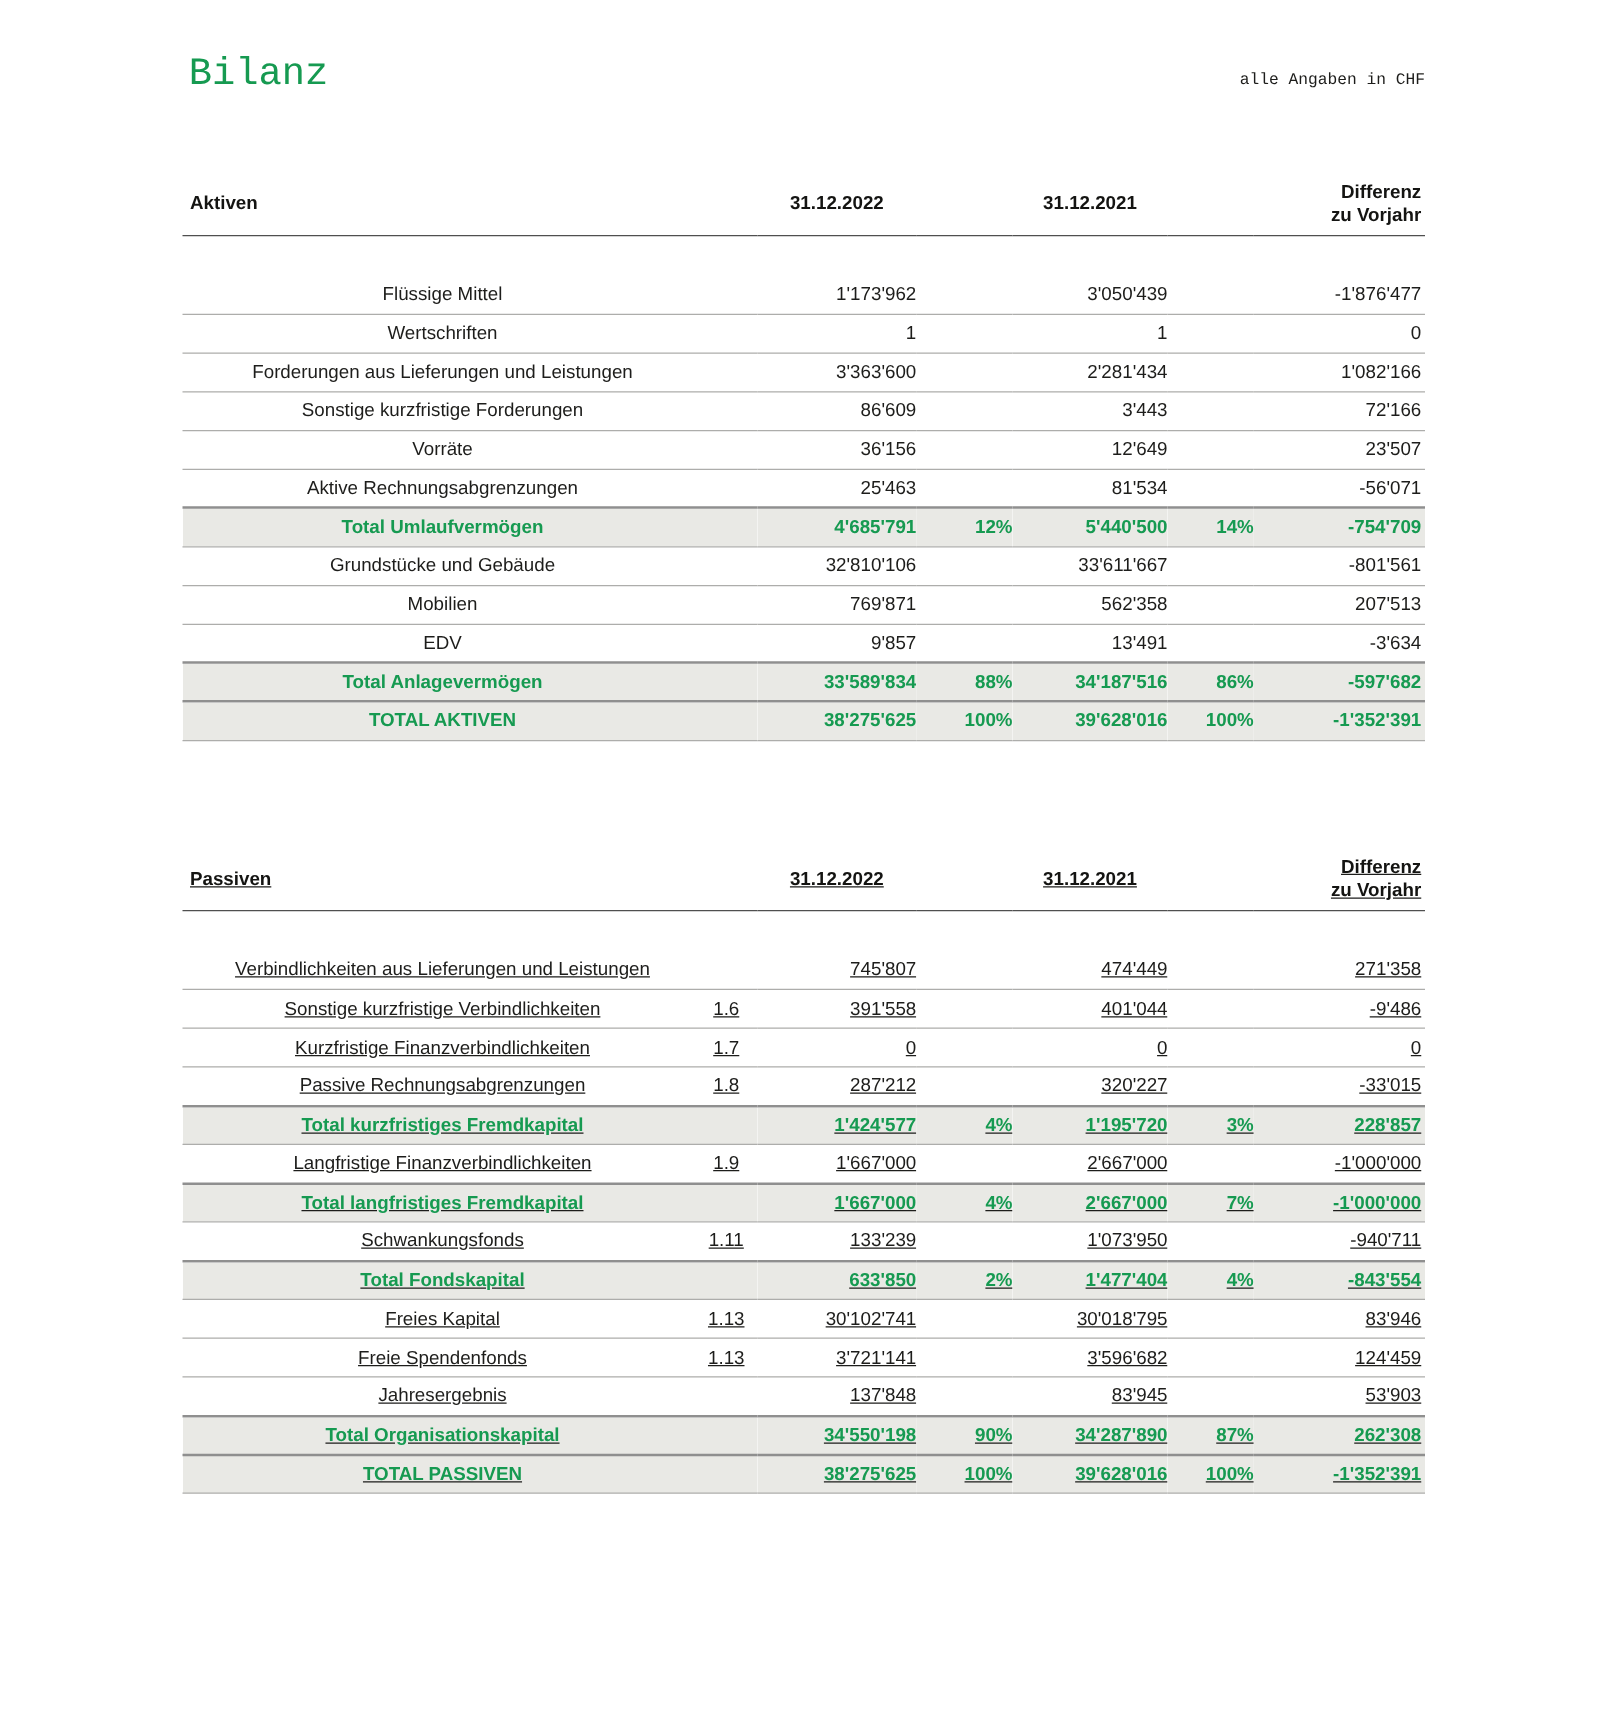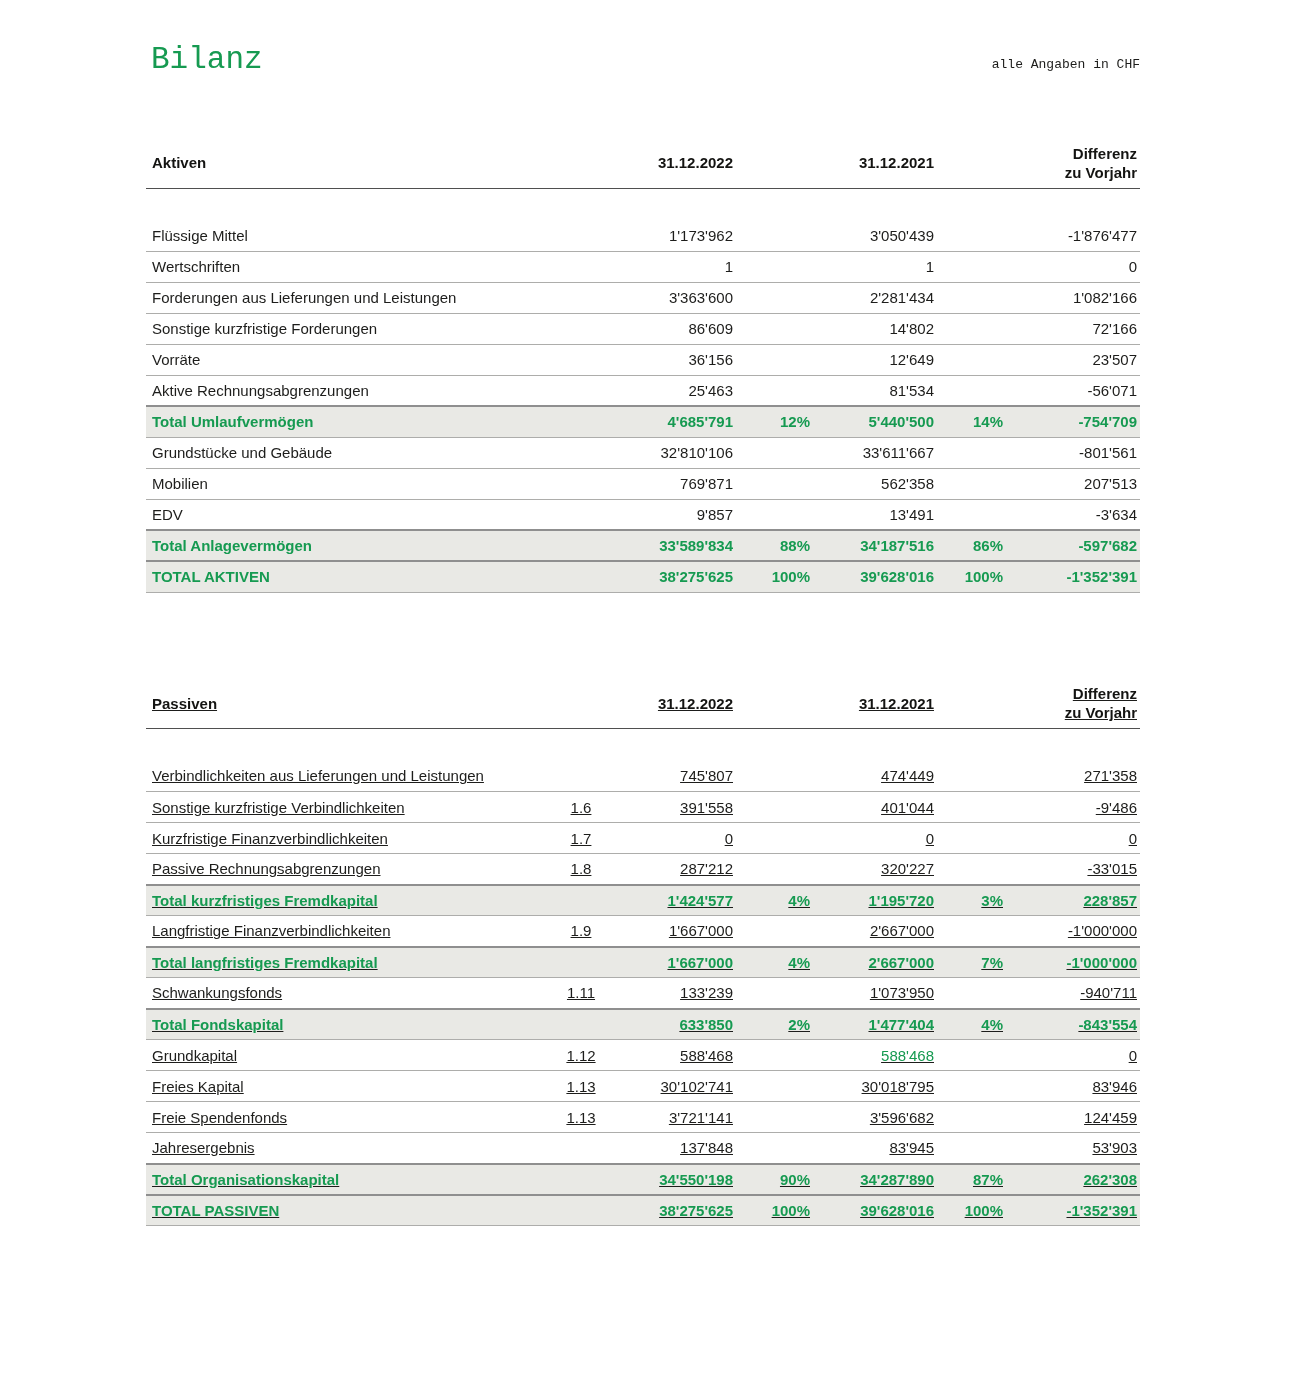--- a/index.html
+++ b/index.html
@@ -61,31 +61,31 @@
   thead th{
     height:50px;
     font-size:15px;
     font-weight:700;
     vertical-align:middle;
     border-bottom:1px solid var(--headrule);
     line-height:19px;
     color:#141412;
   }
   th.h-label{text-align:left;padding-left:6px;}
-  th.h-num{text-align:right;}
+  th.h-num{text-align:center;}
   th.h-diff{text-align:right;padding-right:3px;}
   tr.spacer td{height:32px;border:none;}
   tbody td{
     height:31px;
     vertical-align:middle;
     border-bottom:1px solid var(--rowline);
     white-space:nowrap;
     overflow:hidden;
   }
-  td.c-label{text-align:left;padding-left:6px;}
+  td.c-label{text-align:center;padding-left:6px;}
   td.c-note{text-align:center;}
   td.c-num{text-align:right;}
   td.c-diff{padding-right:3px;}
   tr.total td{
     background:var(--band);
     color:var(--green);
     font-weight:700;
     border-top:2px solid var(--bandline);
     margin-left:24px;
   }
@@ -157,21 +157,21 @@
     <td class="c-num"></td>
     <td class="c-num">2'281'434</td>
     <td class="c-num"></td>
     <td class="c-num c-diff">1'082'166</td>
   </tr>
         <tr>
     <td class="c-label">Sonstige kurzfristige Forderungen</td>
     <td class="c-note"></td>
     <td class="c-num">86'609</td>
     <td class="c-num"></td>
-    <td class="c-num">14'802</td>
+    <td class="c-num">3'443</td>
     <td class="c-num"></td>
     <td class="c-num c-diff">72'166</td>
   </tr>
         <tr>
     <td class="c-label">Vorräte</td>
     <td class="c-note"></td>
     <td class="c-num">36'156</td>
     <td class="c-num"></td>
     <td class="c-num">12'649</td>
     <td class="c-num"></td>
@@ -348,29 +348,20 @@
         <tr class="total">
     <td class="c-label">Total Fondskapital</td>
     <td class="c-note"></td>
     <td class="c-num">633'850</td>
     <td class="c-num">2%</td>
     <td class="c-num">1'477'404</td>
     <td class="c-num">4%</td>
     <td class="c-num c-diff">-843'554</td>
   </tr>
         <tr>
-    <td class="c-label">Grundkapital</td>
-    <td class="c-note">1.12</td>
-    <td class="c-num">588'468</td>
-    <td class="c-num"></td>
-    <td class="c-num green">588'468</td>
-    <td class="c-num"></td>
-    <td class="c-num c-diff">0</td>
-  </tr>
-        <tr>
     <td class="c-label">Freies Kapital</td>
     <td class="c-note">1.13</td>
     <td class="c-num">30'102'741</td>
     <td class="c-num"></td>
     <td class="c-num">30'018'795</td>
     <td class="c-num"></td>
     <td class="c-num c-diff">83'946</td>
   </tr>
         <tr>
     <td class="c-label">Freie Spendenfonds</td>

